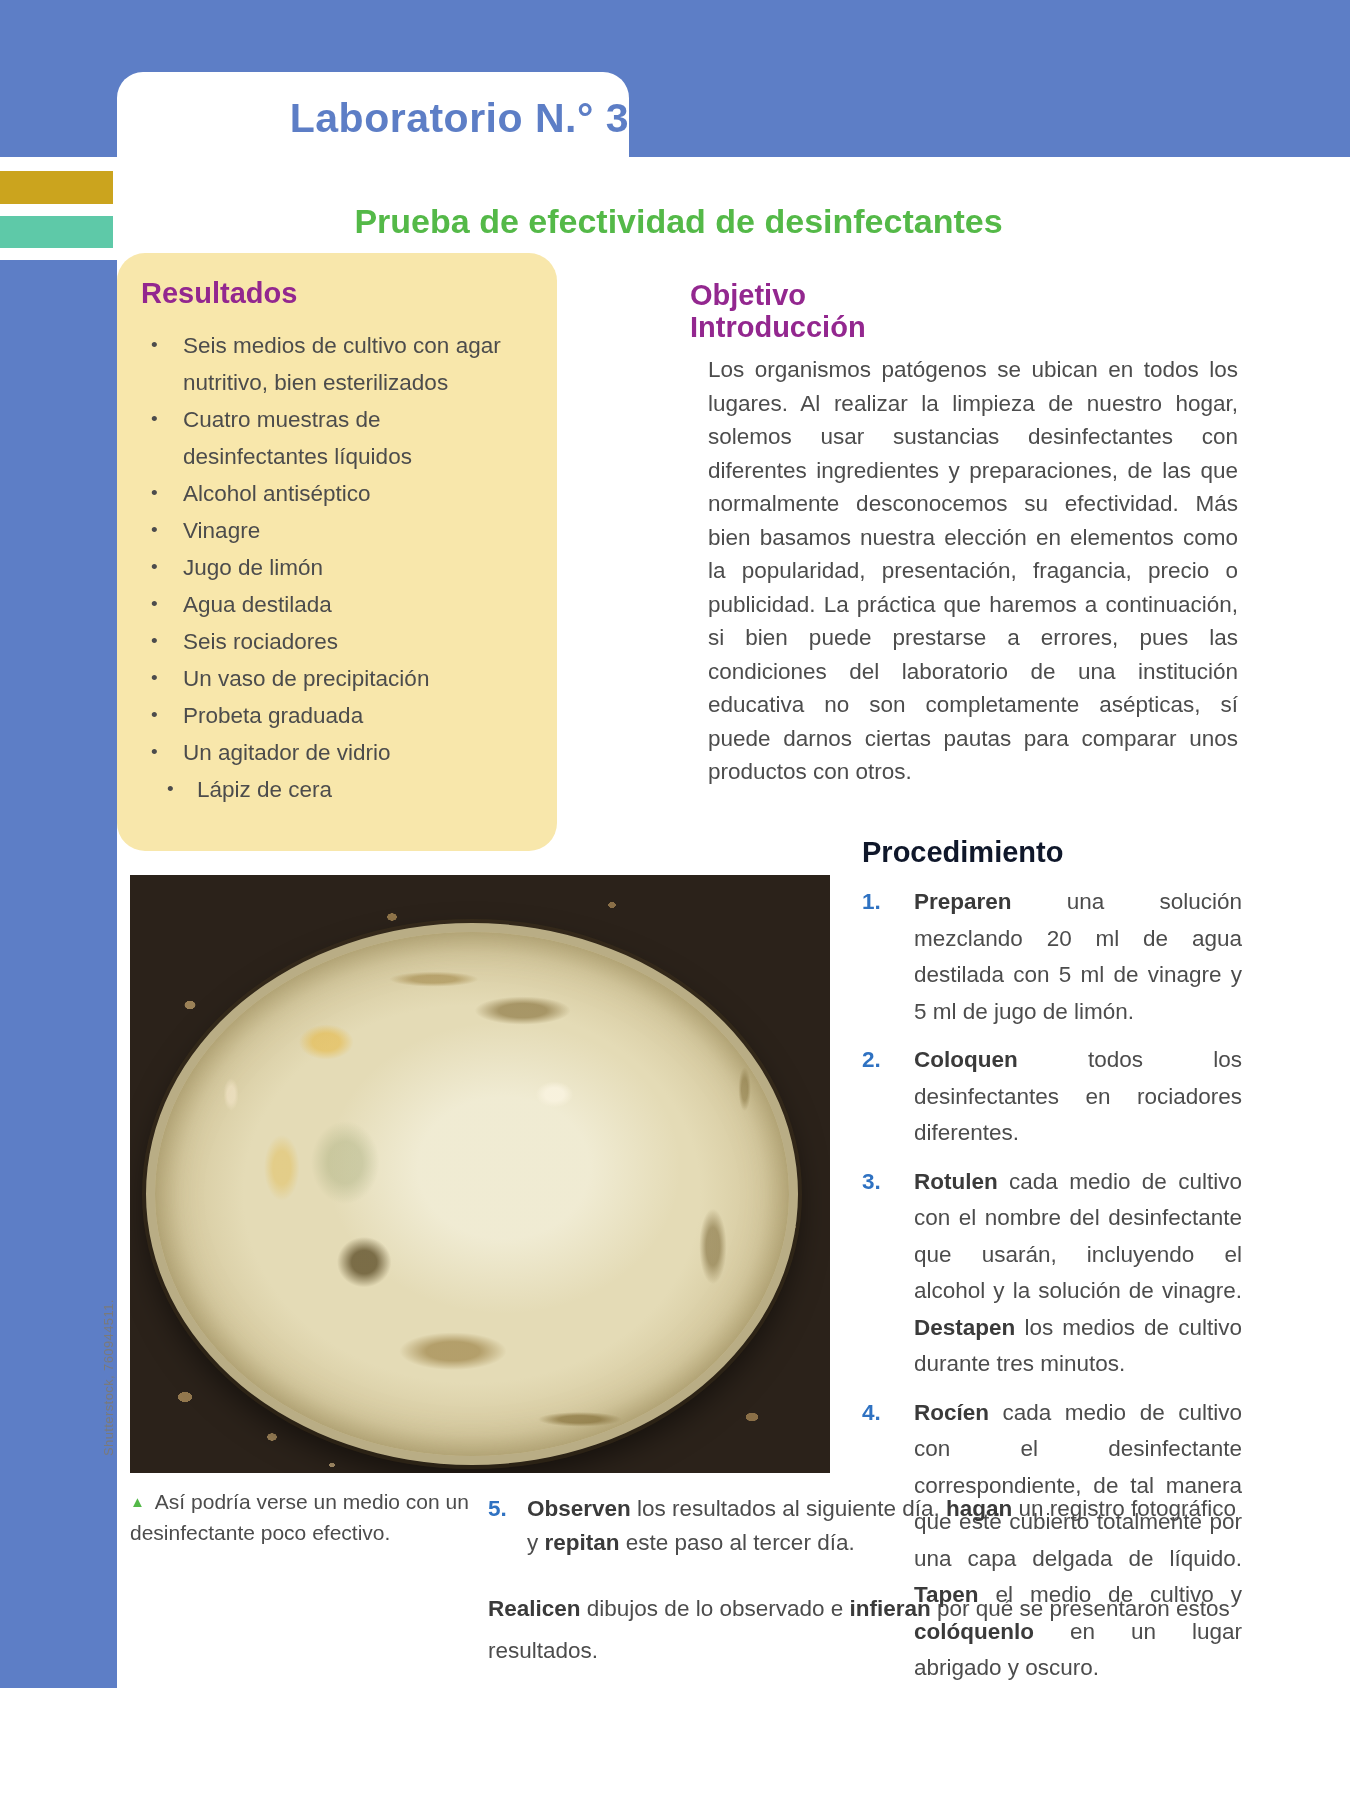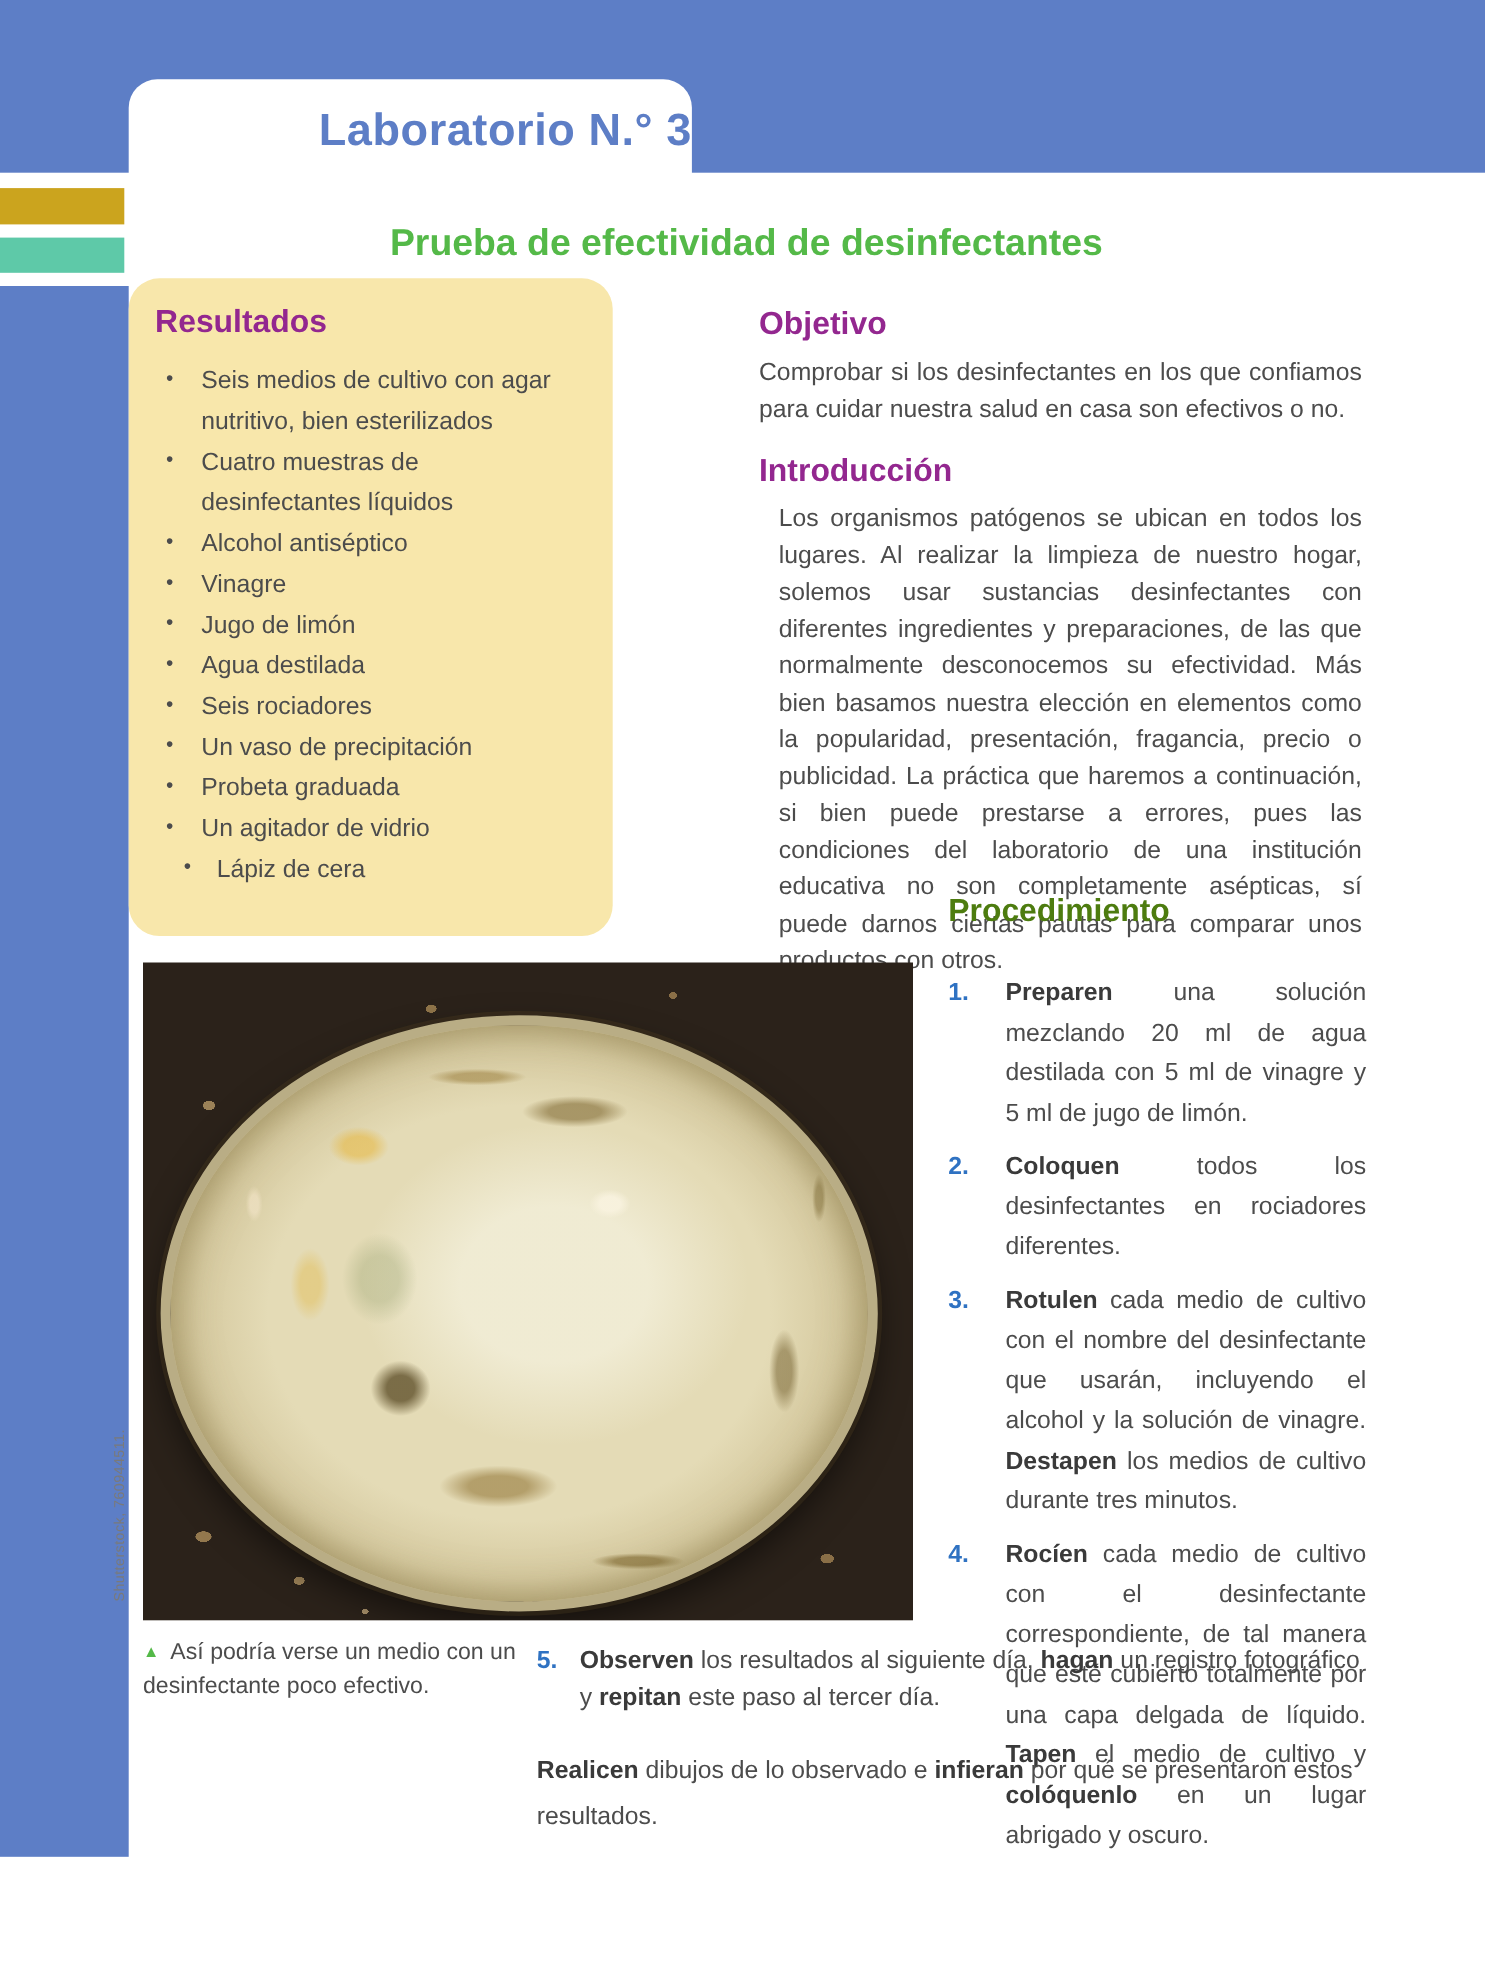--- a/index.html
+++ b/index.html
@@ -30,21 +30,21 @@
   .materials li:last-child{padding-left:56px;}
   .materials li:last-child .blt{left:26px;}
 
   
   .colright{position:absolute;left:690px;top:279px;width:548px;}
   .colright h2{margin:0;color:#93278f;font-size:29px;line-height:32px;font-weight:bold;}
   .colright p{margin:10px 0 24px;font-size:22.5px;line-height:33.5px;color:#4c4c4c;text-align:justify;}
   .colright p.last{margin-bottom:0;margin-left:18px;}
 
   
-  .proc-head{position:absolute;left:862px;top:812px;color:#4d7c0f;font-size:29px;font-weight:bold;}
+  .proc-head{position:absolute;left:862px;top:836px;color:#0f172a;font-size:29px;font-weight:bold;}
   .steps{position:absolute;left:862px;top:884px;width:380px;}
   .step{position:relative;padding-left:52px;font-size:22.5px;line-height:36.5px;color:#4c4c4c;
         text-align:justify;margin-bottom:12px;}
   .step .num{position:absolute;left:0;top:0;color:#2f72c2;font-weight:bold;}
   .step b{color:#3a3a3a;}
 
   .step5{position:absolute;left:488px;top:1492px;width:754px;font-size:22.5px;line-height:33.5px;
          color:#4c4c4c;padding-left:39px;box-sizing:border-box;}
   .step5 .num{position:absolute;left:0;top:0;color:#2f72c2;font-weight:bold;}
   .step5 b{color:#3a3a3a;}
@@ -122,21 +122,20 @@
         <li><span class="blt">•</span><span>Seis rociadores</span></li>
         <li><span class="blt">•</span><span>Un vaso de precipitación</span></li>
         <li><span class="blt">•</span><span>Probeta graduada</span></li>
         <li><span class="blt">•</span><span>Un agitador de vidrio</span></li>
         <li><span class="blt">•</span><span>Lápiz de cera</span></li>
       </ul>
   </div>
 
   <div class="colright">
     <h2>Objetivo</h2>
-    <p>Comprobar si los desinfectantes en los que confiamos para cuidar nuestra salud en casa son efectivos o no.</p>
     <h2>Introducción</h2>
     <p class="last">Los organismos patógenos se ubican en todos los lugares. Al realizar la limpieza de nuestro hogar, solemos usar sustancias desinfectantes con diferentes ingredientes y preparaciones, de las que normalmente desconocemos su efectividad. Más bien basamos nuestra elección en elementos como la popularidad, presentación, fragancia, precio o publicidad. La práctica que haremos a continuación, si bien puede prestarse a errores, pues las condiciones del laboratorio de una institución educativa no son completamente asépticas, sí puede darnos ciertas pautas para comparar unos productos con otros.</p>
   </div>
 
   <div class="proc-head">Procedimiento</div>
   <div class="steps">
       <div class="step"><span class="num">1.</span><b>Preparen</b><span> una solución mezclando 20 ml de agua destilada con 5 ml de vinagre y 5 ml de jugo de limón.</span></div>
       <div class="step"><span class="num">2.</span><b>Coloquen</b><span> todos los desinfectantes en rociadores diferentes.</span></div>
       <div class="step"><span class="num">3.</span><b>Rotulen</b><span> cada medio de cultivo con el nombre del desinfectante que usarán, incluyendo el alcohol y la solución de vinagre. </span><b>Destapen</b><span> los medios de cultivo durante tres minutos.</span></div>
       <div class="step"><span class="num">4.</span><b>Rocíen</b><span> cada medio de cultivo con el desinfectante correspondiente, de tal manera que esté cubierto totalmente por una capa delgada de líquido. </span><b>Tapen</b><span> el medio de cultivo y </span><b>colóquenlo</b><span> en un lugar abrigado y oscuro.</span></div>

